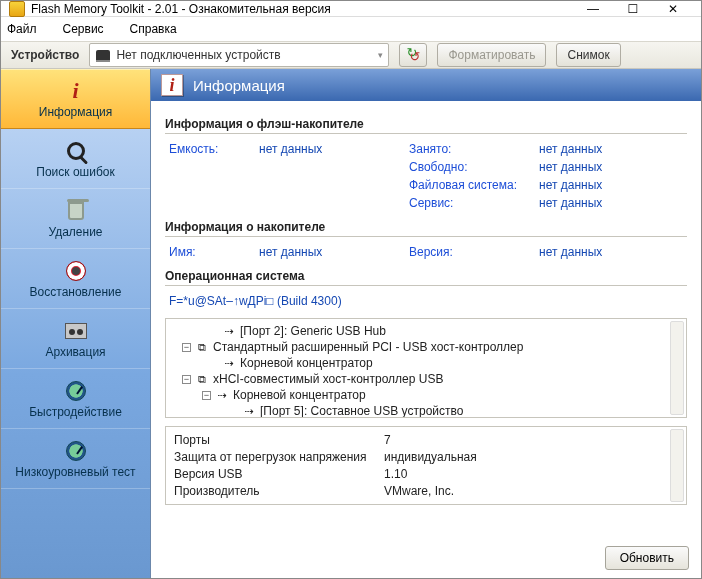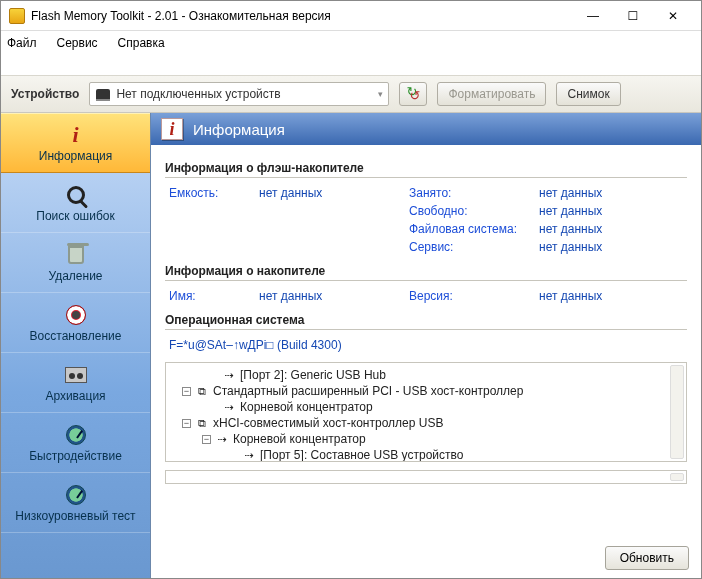--- a/index.html
+++ b/index.html
@@ -1,26 +1,26 @@
 <!DOCTYPE html>
 <html><head>
 <meta charset="utf-8">
 <style>
 * { box-sizing: border-box; margin: 0; padding: 0; font-family: "Segoe UI", Tahoma, sans-serif; }
 body { background: #fff; width: 702px; height: 579px; border: 1px solid #888; display: flex; flex-direction: column; overflow: hidden; }
 
-.titlebar { height: 30px; display: flex; align-items: center; padding: 0 8px; border-bottom: 1px solid #ddd; }
+.titlebar { height: 16px; display: flex; align-items: center; padding: 0 8px; border-bottom: 1px solid #ddd; }
 .titlebar .app-icon { width: 16px; height: 16px; background: linear-gradient(#f7d23a,#e8a614); border: 1px solid #b37b0b; border-radius: 2px; margin-right: 6px; display: flex; align-items: center; justify-content: center; font-size: 10px; color: #7a4; }
 .titlebar .title { font-size: 12px; flex: 1; }
 .titlebar .winbtn { width: 40px; height: 28px; display: flex; align-items: center; justify-content: center; font-size: 12px; }
 
-.menubar { height: 24px; display: flex; align-items: center; padding: 0 6px; gap: 20px; font-size: 12px; }
+.menubar { height: 24px; display: flex; align-items: center; padding: 0 6px; gap: 26px; font-size: 12px; }
 .menubar span { cursor: default; }
 
-.toolbar { height: 38px; background: linear-gradient(#f6f5f0,#e9e7de); border-top: 1px solid #d9d7ce; border-bottom: 1px solid #c9c7be; display: flex; align-items: center; padding: 0 10px; gap: 10px; margin-top: 20px; }
+.toolbar { height: 28px; background: linear-gradient(#f6f5f0,#e9e7de); border-top: 1px solid #d9d7ce; border-bottom: 1px solid #c9c7be; display: flex; align-items: center; padding: 0 10px; gap: 10px; }
 .toolbar .lbl { font-size: 12px; font-weight: bold; color: #333; }
 .device-dd { flex: 0 0 300px; height: 24px; background: #fff; border: 1px solid #b7b5ac; border-radius: 2px; display: flex; align-items: center; padding: 0 6px; font-size: 12px; color: #333; }
 .device-dd .disk-icon { width: 14px; height: 10px; background: #333; border-radius: 2px 2px 0 0; margin-right: 6px; box-shadow: 0 2px 0 #888; }
 .device-dd .chev { margin-left: auto; font-size: 9px; color: #888; }
 .tb-btn { height: 24px; border: 1px solid #b0ada3; background: linear-gradient(#fafafa,#e4e2d8); border-radius: 3px; padding: 0 10px; font-size: 12px; display: flex; align-items: center; color: #333; }
 .tb-btn.icon { padding: 0 6px; }
 .tb-btn.disabled { color: #9a988f; }
 .tb-btn .refresh-glyph { width: 14px; height: 14px; position: relative; }
 .tb-btn .refresh-glyph::before { content: "↻"; color: #2a8f2a; font-size: 13px; position: absolute; top: -3px; left: 0; }
 .tb-btn .refresh-glyph::after { content: "↺"; color: #b33; font-size: 13px; position: absolute; top: 1px; left: 3px; }
@@ -218,20 +218,30 @@
           </div>
         <div class="tree-row">
             <span class="tree-ind" style="width:66px"></span>
             <span class="t-icon">⇢</span>
             <span>[Порт 5]: Составное USB устройство</span>
           </div>
         <div class="scrollbar"></div>
       </div>
 
       <div class="props-box">
+        <div class="prow">
+          <div>Порты</div>
+          <div>7</div>
+          <div>Защита от перегрузок напряжения</div>
+          <div>индивидуальная</div>
+          <div>Версия USB</div>
+          <div>1.10</div>
+          <div>Производитель</div>
+          <div>VMware, Inc.</div>
+        </div>
         <div class="scrollbar"></div>
       </div>
 
     </div>
 
     <div class="footer">
       <button class="btn">Обновить</button>
     </div>
   </div>
 </div>

